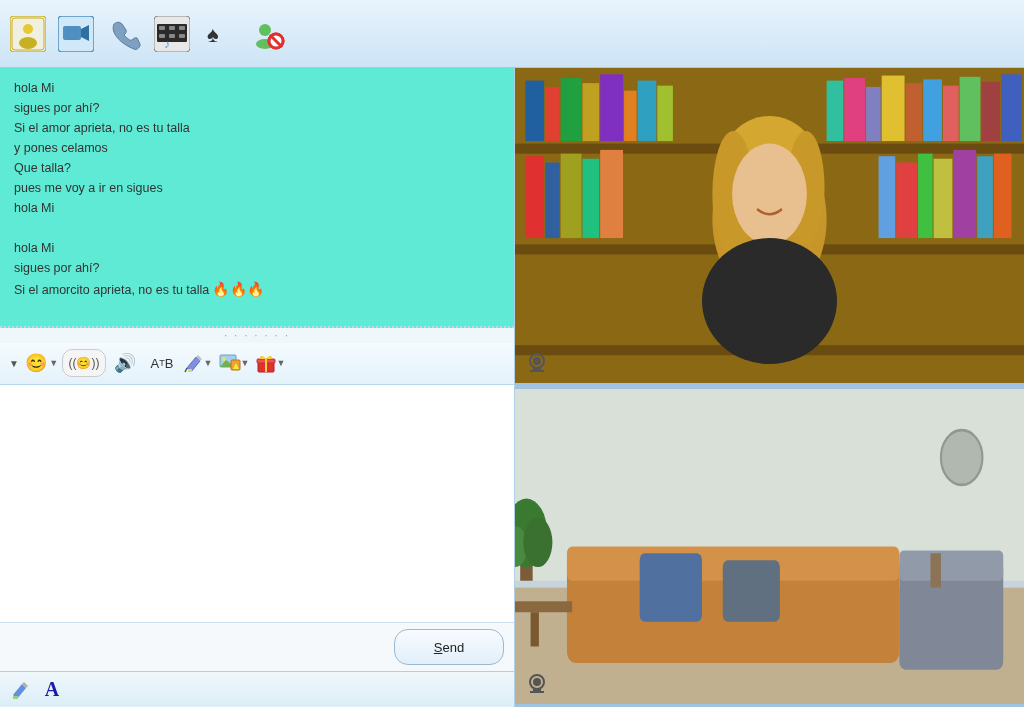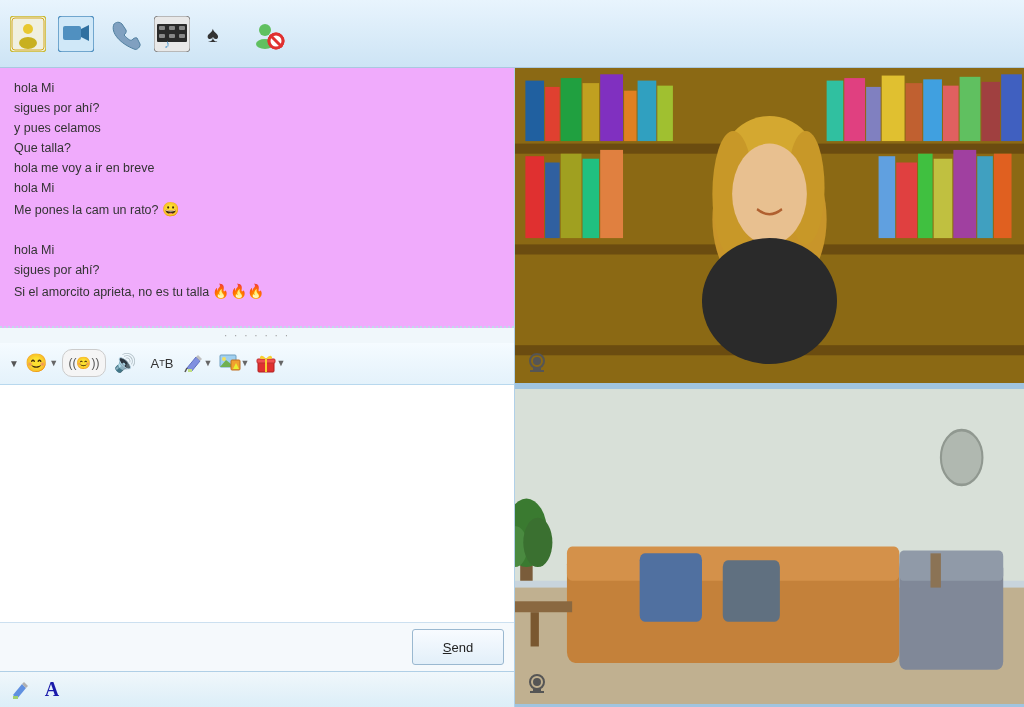--- a/index.html
+++ b/index.html
@@ -36,21 +36,21 @@
     .main-layout {
       display: flex;
       height: calc(707px - 68px);
     }
 
     
     .chat-panel {
       width: 515px;
       display: flex;
       flex-direction: column;
-      background: #f0abfc;
+      background: #5eead4;
       border-right: 1px solid #b0d0e8;
     }
 
     .chat-messages {
       flex: 1;
       overflow: hidden;
       padding: 10px 14px;
       font-size: 12.5px;
       color: #333;
       line-height: 1.6;
@@ -108,25 +108,25 @@
     .buttons-area {
       padding: 6px 10px;
       display: flex;
       flex-direction: column;
       align-items: flex-end;
       gap: 4px;
       background: #f5f9fc;
       border-top: 1px solid #cce0f0;
     }
     .chat-button {
-      width: 92px;
+      width: 110px;
       height: 36px;
       background: linear-gradient(to bottom, #f8fbff, #e2eff9);
       border: 1px solid #9ab8d0;
-      border-radius: 3px;
+      border-radius: 14px;
       cursor: pointer;
       font-size: 13px;
       color: #222;
       display: flex;
       align-items: center;
       justify-content: center;
     }
 
     
     .bottom-icons {
@@ -242,25 +242,25 @@
   </div>
 </div>
 
 <div class="main-layout">
 
   <div class="chat-panel">
 
     <div class="chat-messages">
       <p>hola Mi</p>
       <p>sigues por ahí?</p>
-      <p>y pues celamos</p>
+      <p>Si el amor aprieta, no es tu talla</p>
+      <p>y pones celamos</p>
       <p>Que talla?</p>
-      <p>hola me voy a ir en breve</p>
+      <p>pues me voy a ir en sigues</p>
       <p>hola Mi</p>
-      <p>Me pones la cam un rato? <span style="font-size:14px;">😀</span></p>
       <p>&nbsp;</p>
       <p>hola Mi</p>
       <p>sigues por ahí?</p>
       <p>Si el amorcito aprieta, no es tu talla <span style="font-size:14px;">🔥🔥🔥</span></p>
 
     </div>
 
     <div class="drag-handle">· · · · · · ·</div>
 
     <div class="format-toolbar">

